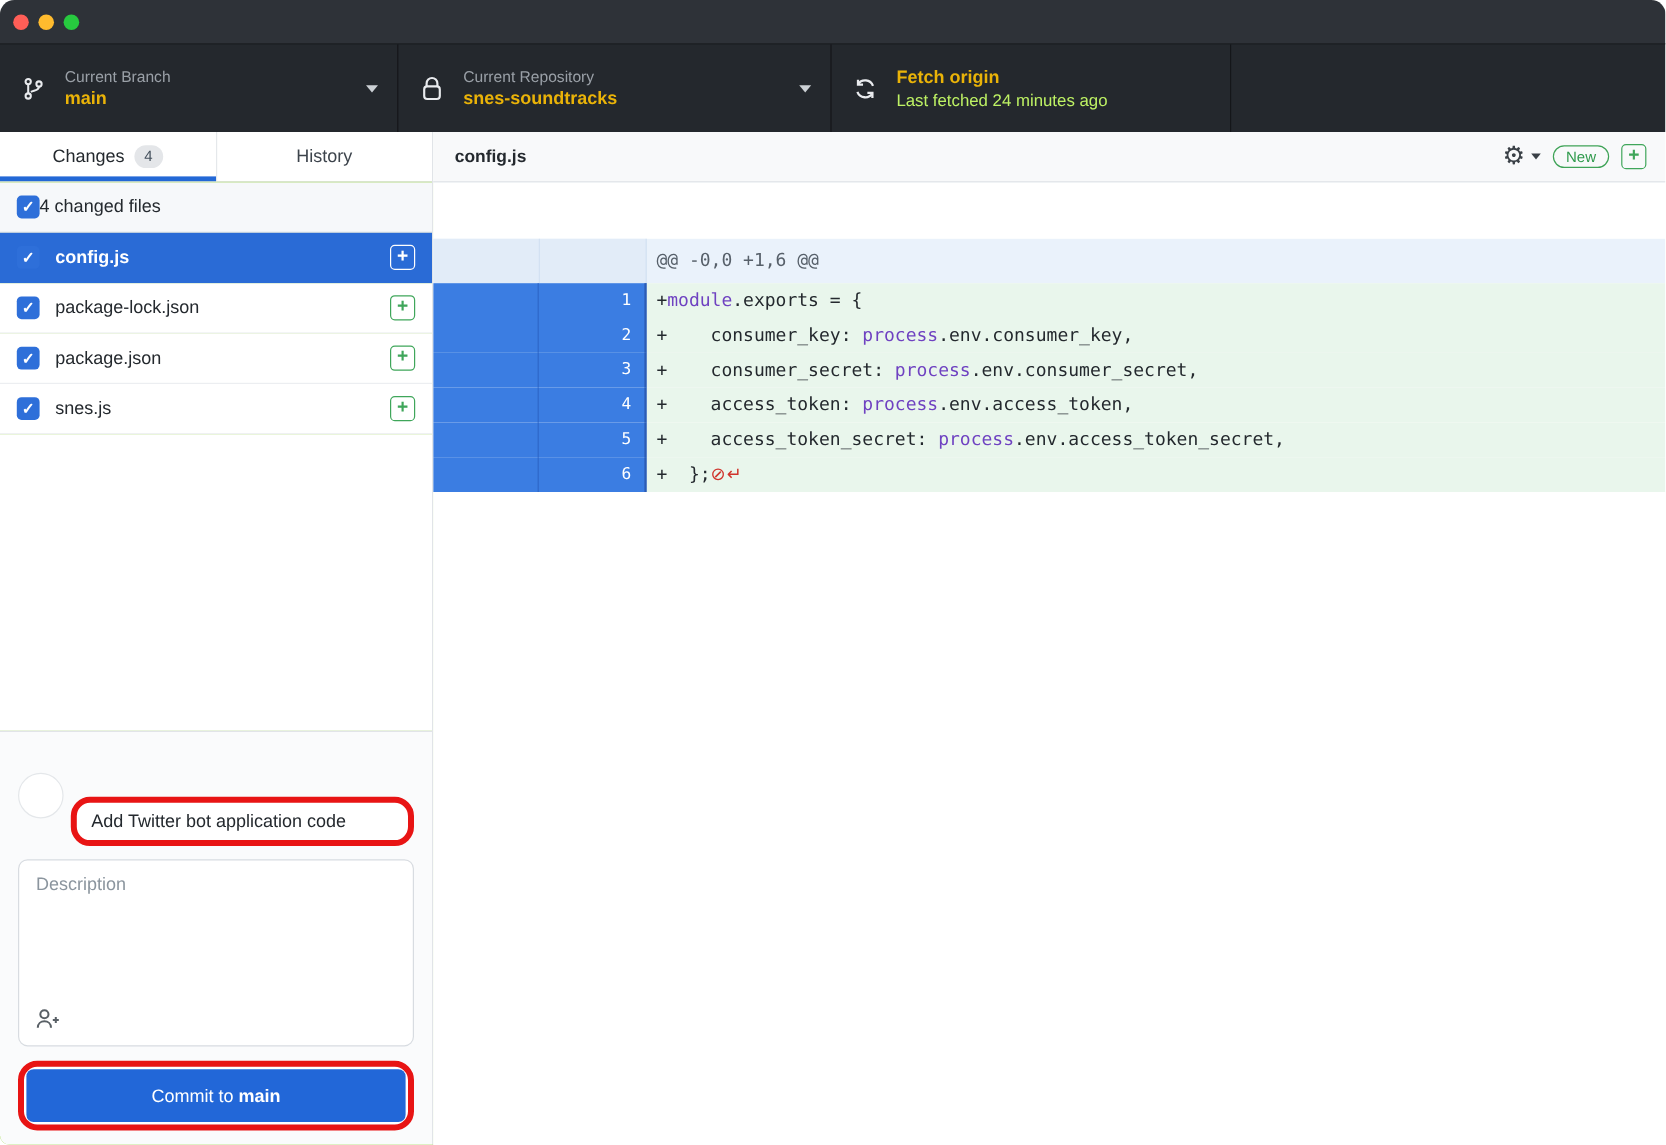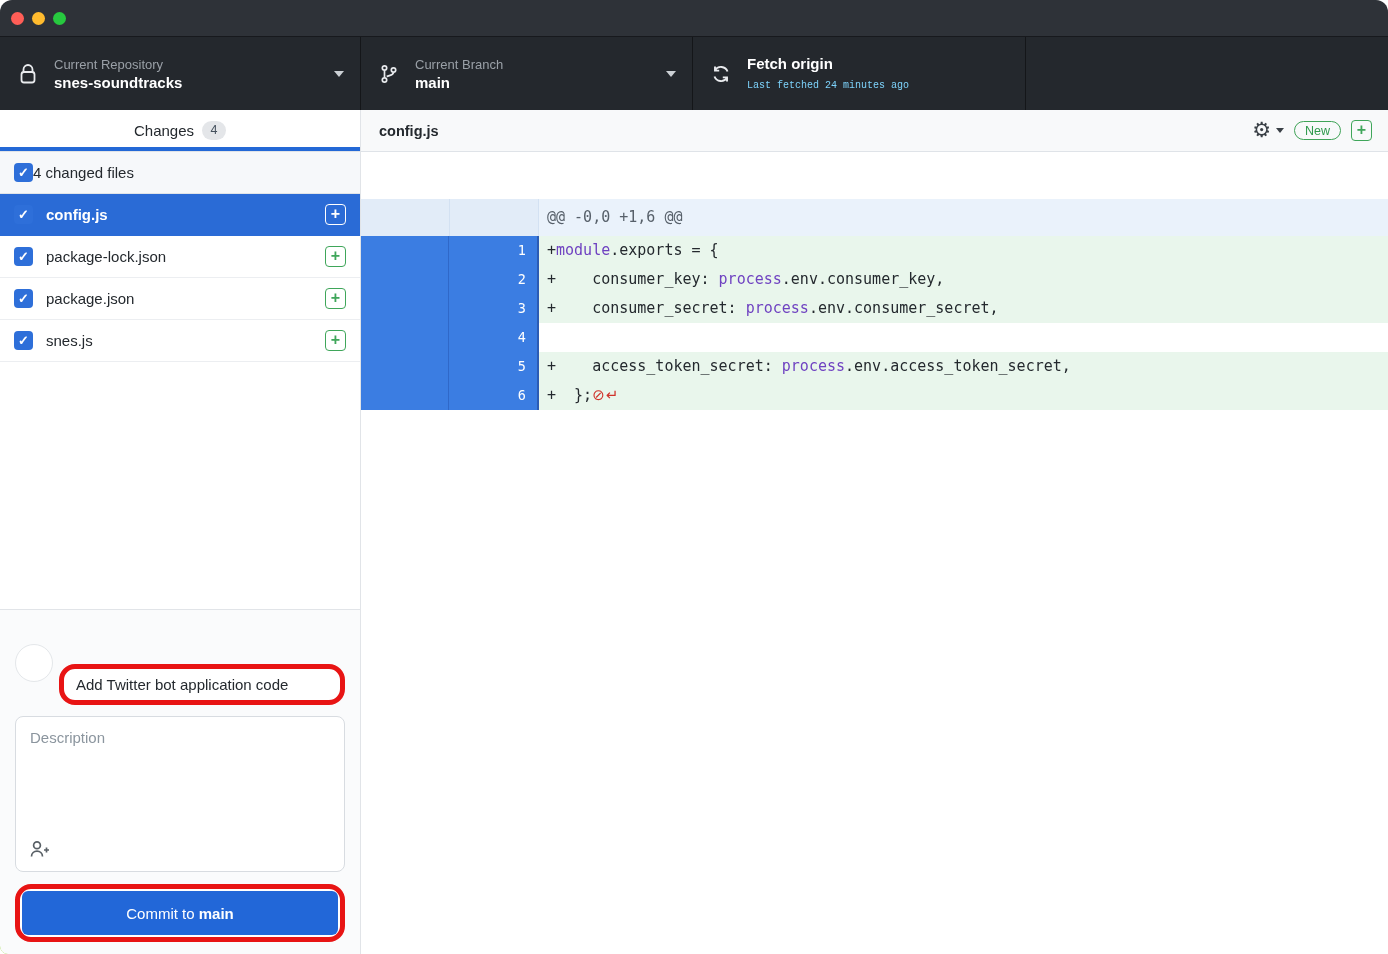--- a/index.html
+++ b/index.html
@@ -12,22 +12,22 @@
   .titlebar{ height:36px; background:#2e3238; display:flex; align-items:center; padding-left:11px; }
   .tl{ width:13px; height:13px; border-radius:50%; margin-right:8px; }
   .tl.red{ background:#ff5e57; } .tl.yellow{ background:#ffbb2e; } .tl.green{ background:#27c93f; }
   
   .toolbar{ height:74px; background:#24282d; border-top:1px solid #17191d; display:flex; }
   .tb-section{ display:flex; align-items:center; padding:0 16px; border-right:1px solid #141619; cursor:default; }
   .tb-section.repo{ width:361px; } .tb-section.branch{ width:332px; } .tb-section.fetch{ width:333px; }
   .tb-icon{ width:24px; height:24px; flex:0 0 auto; margin-right:14px; display:flex; align-items:center; justify-content:center; }
   .tb-text{ flex:1; min-width:0; }
   .tb-label{ font-size:13px; color:#9aa0a7; line-height:17px; }
-  .tb-value{ font-size:15px; font-weight:bold; color:#ffffff; line-height:20px; }
-  .tb-sub{ font-size:10px; color:#7dd3fc; line-height:17px;font-family:Liberation Mono, monospace; }
+  .tb-value{ font-size:15px; font-weight:bold; color:#eab308; line-height:20px; }
+  .tb-sub{ font-size:14px; color:#bef264; line-height:17px; }
   .caret{ width:0; height:0; border-left:5px solid transparent; border-right:5px solid transparent; border-top:6px solid #ccd1d5; margin-left:10px; }
   
   .content{ display:flex; height:844px; }
   .sidebar{ width:361px; border-right:1px solid #e1e4e8; display:flex; flex-direction:column; background:#84cc16; }
   
   .tabs{ height:42px; display:flex; border-bottom:1px solid #e1e4e8; flex:0 0 auto; }
   .tab{ flex:1; display:flex; align-items:center; justify-content:center; position:relative; font-size:15px; color:#24292e; cursor:pointer; background:#fff; }
   .tab.history{ border-left:1px solid #e5e8eb; color:#3d444c; }
   .tab .underline{ position:absolute; left:0; right:0; bottom:0; height:4px; background:#2368d6; }
   .tab-badge{ margin-left:8px; background:#e4e6e9; color:#44505c; border-radius:10px; min-width:24px; height:19px; line-height:19px; text-align:center; font-size:12.5px; padding:0 6px; }
@@ -89,48 +89,48 @@
 
 <div class="window">
 
   <div class="titlebar">
     <span class="tl red"></span>
     <span class="tl yellow"></span>
     <span class="tl green"></span>
   </div>
 
   <div class="toolbar">
-    <div class="tb-section repo">
-      <span class="tb-icon">
-        <svg width="20" height="22" viewBox="0 0 20 22">
-            <path d="M5.5 9V6.5a4.5 4.5 0 0 1 9 0V9" fill="none" stroke="#e9ebee" stroke-width="1.8"></path>
-            <rect x="3.5" y="9" width="13" height="10.5" rx="2.5" fill="none" stroke="#e9ebee" stroke-width="1.8"></rect>
-          </svg>
-      </span>
-      <span class="tb-text">
-        <span class="tb-label">Current Repository</span>
-        <span class="tb-value" style="display:block">snes-soundtracks</span>
-      </span>
-      <span class="caret"></span>
-    </div>
     <div class="tb-section branch">
       <span class="tb-icon">
         <svg width="20" height="22" viewBox="0 0 20 22">
             <circle cx="5.5" cy="5" r="2.2" fill="none" stroke="#e9ebee" stroke-width="1.7"></circle>
             <circle cx="5.5" cy="17" r="2.2" fill="none" stroke="#e9ebee" stroke-width="1.7"></circle>
             <circle cx="14.5" cy="7" r="2.2" fill="none" stroke="#e9ebee" stroke-width="1.7"></circle>
             <path d="M5.5 7.2v7.6 M14.5 9.2c0 3-4 3-6.8 4.4" fill="none" stroke="#e9ebee" stroke-width="1.7"></path>
           </svg>
       </span>
       <span class="tb-text">
         <span class="tb-label">Current Branch</span>
         <span class="tb-value" style="display:block">main</span>
       </span>
       <span class="caret"></span>
     </div>
+    <div class="tb-section repo">
+      <span class="tb-icon">
+        <svg width="20" height="22" viewBox="0 0 20 22">
+            <path d="M5.5 9V6.5a4.5 4.5 0 0 1 9 0V9" fill="none" stroke="#e9ebee" stroke-width="1.8"></path>
+            <rect x="3.5" y="9" width="13" height="10.5" rx="2.5" fill="none" stroke="#e9ebee" stroke-width="1.8"></rect>
+          </svg>
+      </span>
+      <span class="tb-text">
+        <span class="tb-label">Current Repository</span>
+        <span class="tb-value" style="display:block">snes-soundtracks</span>
+      </span>
+      <span class="caret"></span>
+    </div>
     <div class="tb-section fetch">
       <span class="tb-icon">
         <svg width="22" height="22" viewBox="0 0 22 22">
             <path d="M17.5 8.5 A 7 7 0 0 0 5 7.2" fill="none" stroke="#e9ebee" stroke-width="1.9"></path>
             <path d="M5 3.4 V 7.6 H 9.2" fill="none" stroke="#e9ebee" stroke-width="1.9"></path>
             <path d="M4.5 13.5 A 7 7 0 0 0 17 14.8" fill="none" stroke="#e9ebee" stroke-width="1.9"></path>
             <path d="M17 18.6 V 14.4 H 12.8" fill="none" stroke="#e9ebee" stroke-width="1.9"></path>
           </svg>
       </span>
       <span class="tb-text">
@@ -141,20 +141,23 @@
   </div>
 
   <div class="content">
 
     <div class="sidebar">
       <div class="tabs">
         <div class="tab changes">
           <span>Changes</span>
           <span class="tab-badge">4</span>
           <span class="underline"></span>
+        </div>
+        <div class="tab history">
+          <span>History</span>
         </div>
       </div>
 
       <div class="file-header">
         <span class="checkbox">
             <span class="check">✓</span>
           </span>
         <span class="hdr-label">4 changed files</span>
       </div>
 
@@ -254,20 +257,21 @@
                 <span class="gcell"></span>
                 <span class="gcell num">3</span>
               </span>
               <span class="code-content"><span class="tk-plain">+    consumer_secret: </span><span class="tk-keyword">process</span><span class="tk-plain">.env.consumer_secret,</span></span>
             </div>
             <div class="code-row">
               <span class="gutter">
                 <span class="gcell"></span>
                 <span class="gcell num">4</span>
               </span>
+              <span class="code-content"><span class="tk-plain">+    access_token: </span><span class="tk-keyword">process</span><span class="tk-plain">.env.access_token,</span></span>
             </div>
             <div class="code-row">
               <span class="gutter">
                 <span class="gcell"></span>
                 <span class="gcell num">5</span>
               </span>
               <span class="code-content"><span class="tk-plain">+    access_token_secret: </span><span class="tk-keyword">process</span><span class="tk-plain">.env.access_token_secret,</span></span>
             </div>
             <div class="code-row">
               <span class="gutter">

